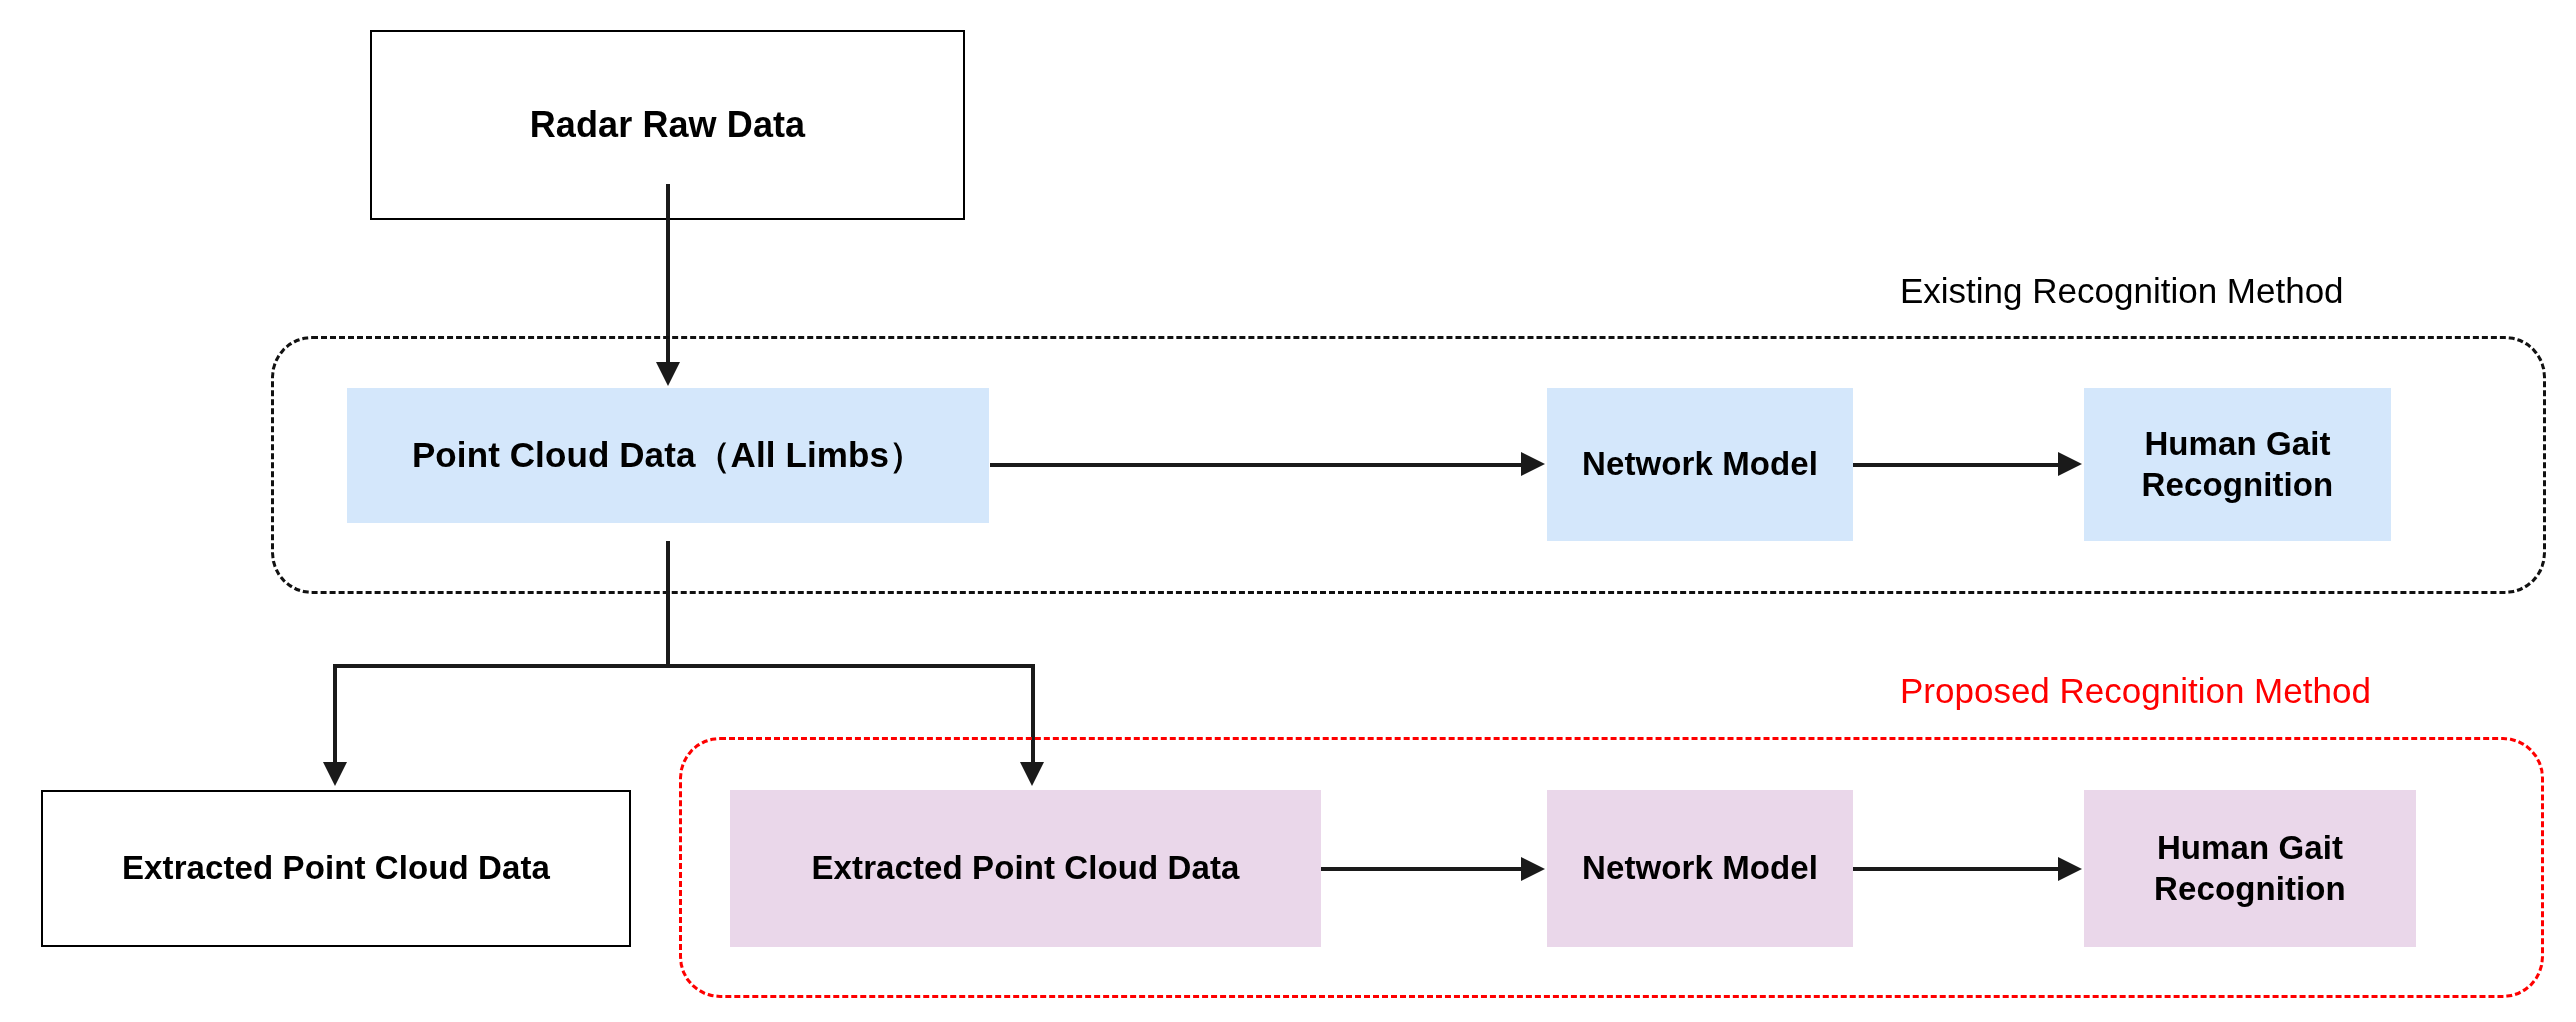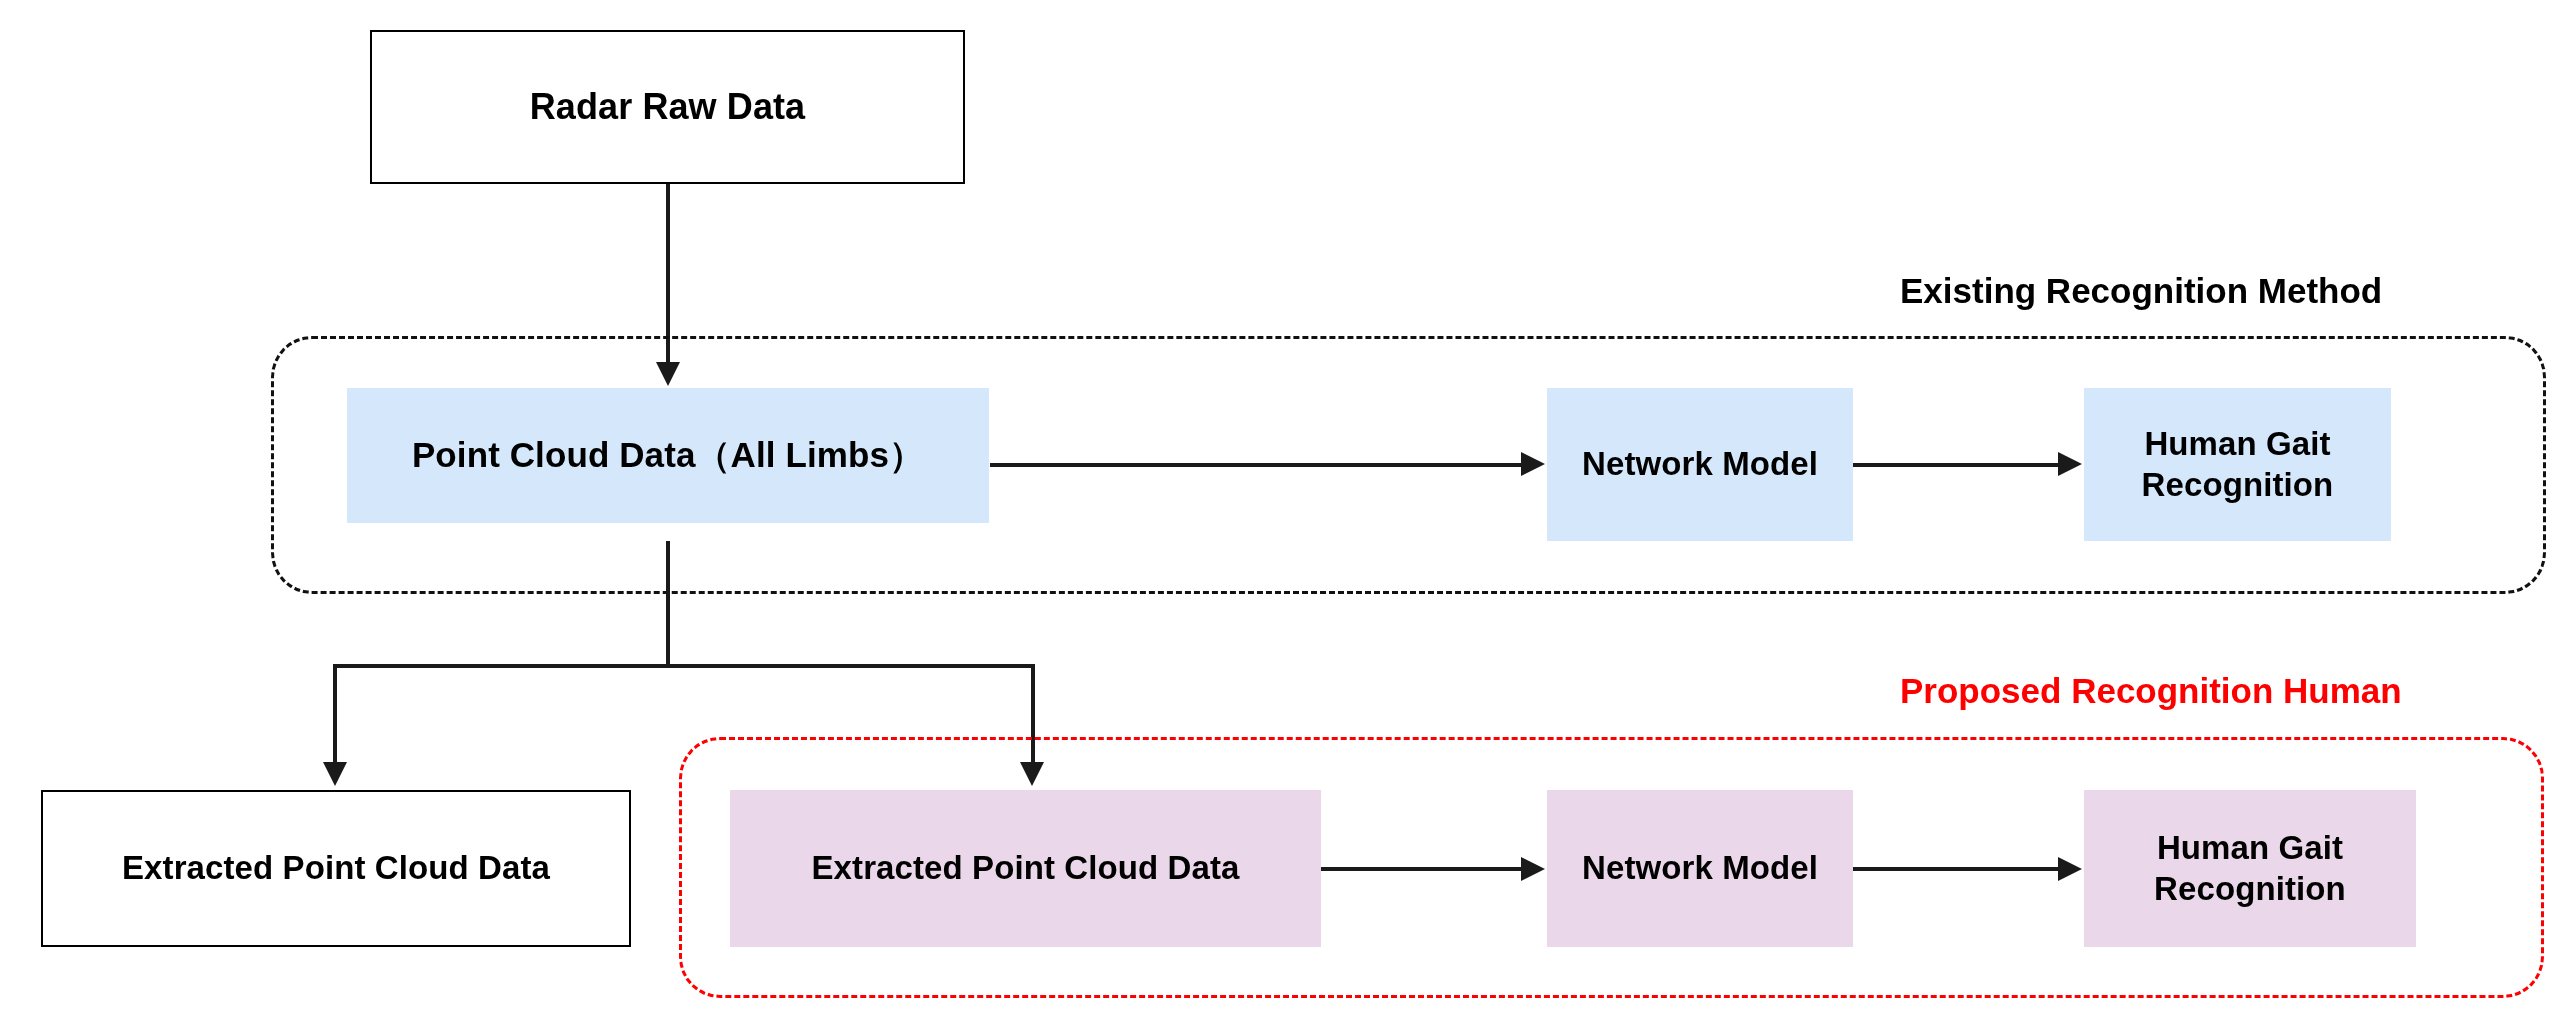--- a/index.html
+++ b/index.html
@@ -55,21 +55,21 @@
   .frame-existing {
     border: 3.6px dashed #111111;
   }
   .frame-proposed {
     border: 3.6px dashed #fe0000;
   }
 
   
   .group-caption {
     position: absolute;
-    font-weight: bold;
+    font-weight: normal;
     white-space: nowrap;
   }
   .caption-existing { color: #000000; }
   .caption-proposed { color: #fe0000; }
 
   
   .conn {
     position: absolute;
     background: #1a1a1a;
   }
@@ -90,21 +90,21 @@
     border-top: 12px solid transparent;
     border-bottom: 12px solid transparent;
     border-left: 24px solid #1a1a1a;
   }
 </style>
 </head>
 <body>
 
 <div id="stage">
 
-  <div class="node node-white" style="left:370px; top:30px; width:595px; height:154px; font-size:36px;">
+  <div class="node node-white" style="left:370px; top:30px; width:595px; height:190px; font-size:36px;">
     <span>Radar Raw Data</span>
   </div>
 
   <div class="conn conn-v" style="left:666px; top:184px; height:182px;"></div>
   <div class="arrowhead arrow-down" style="left:656px; top:362px;"></div>
 
   <div class="group-frame frame-existing" style="left:271px; top:336px; width:2275px; height:258px;"></div>
 
   <div class="group-caption caption-existing" style="left:1900px; top:271px; font-size:35px;">Existing Recognition Method</div>
 
@@ -134,21 +134,21 @@
   <div class="conn conn-h" style="left:333px; top:664px; width:701px;"></div>
 
   <div class="conn conn-v" style="left:333px; top:664px; height:101px;"></div>
   <div class="arrowhead arrow-down" style="left:323px; top:762px;"></div>
 
   <div class="conn conn-v" style="left:1031px; top:664px; height:101px;"></div>
   <div class="arrowhead arrow-down" style="left:1020px; top:762px;"></div>
 
   <div class="group-frame frame-proposed" style="left:679px; top:737px; width:1865px; height:261px;"></div>
 
-  <div class="group-caption caption-proposed" style="left:1900px; top:671px; font-size:35px;">Proposed Recognition Human</div>
+  <div class="group-caption caption-proposed" style="left:1900px; top:671px; font-size:35px;">Proposed Recognition Method</div>
 
   <div class="node node-white" style="left:41px; top:790px; width:590px; height:157px; font-size:33px;">
     <div>
       <div>Extracted Point Cloud Data</div>
     </div>
   </div>
 
   <div class="node node-purple" style="left:730px; top:790px; width:591px; height:157px; font-size:33px;">
     <div>
       <div>Extracted Point Cloud Data</div>

